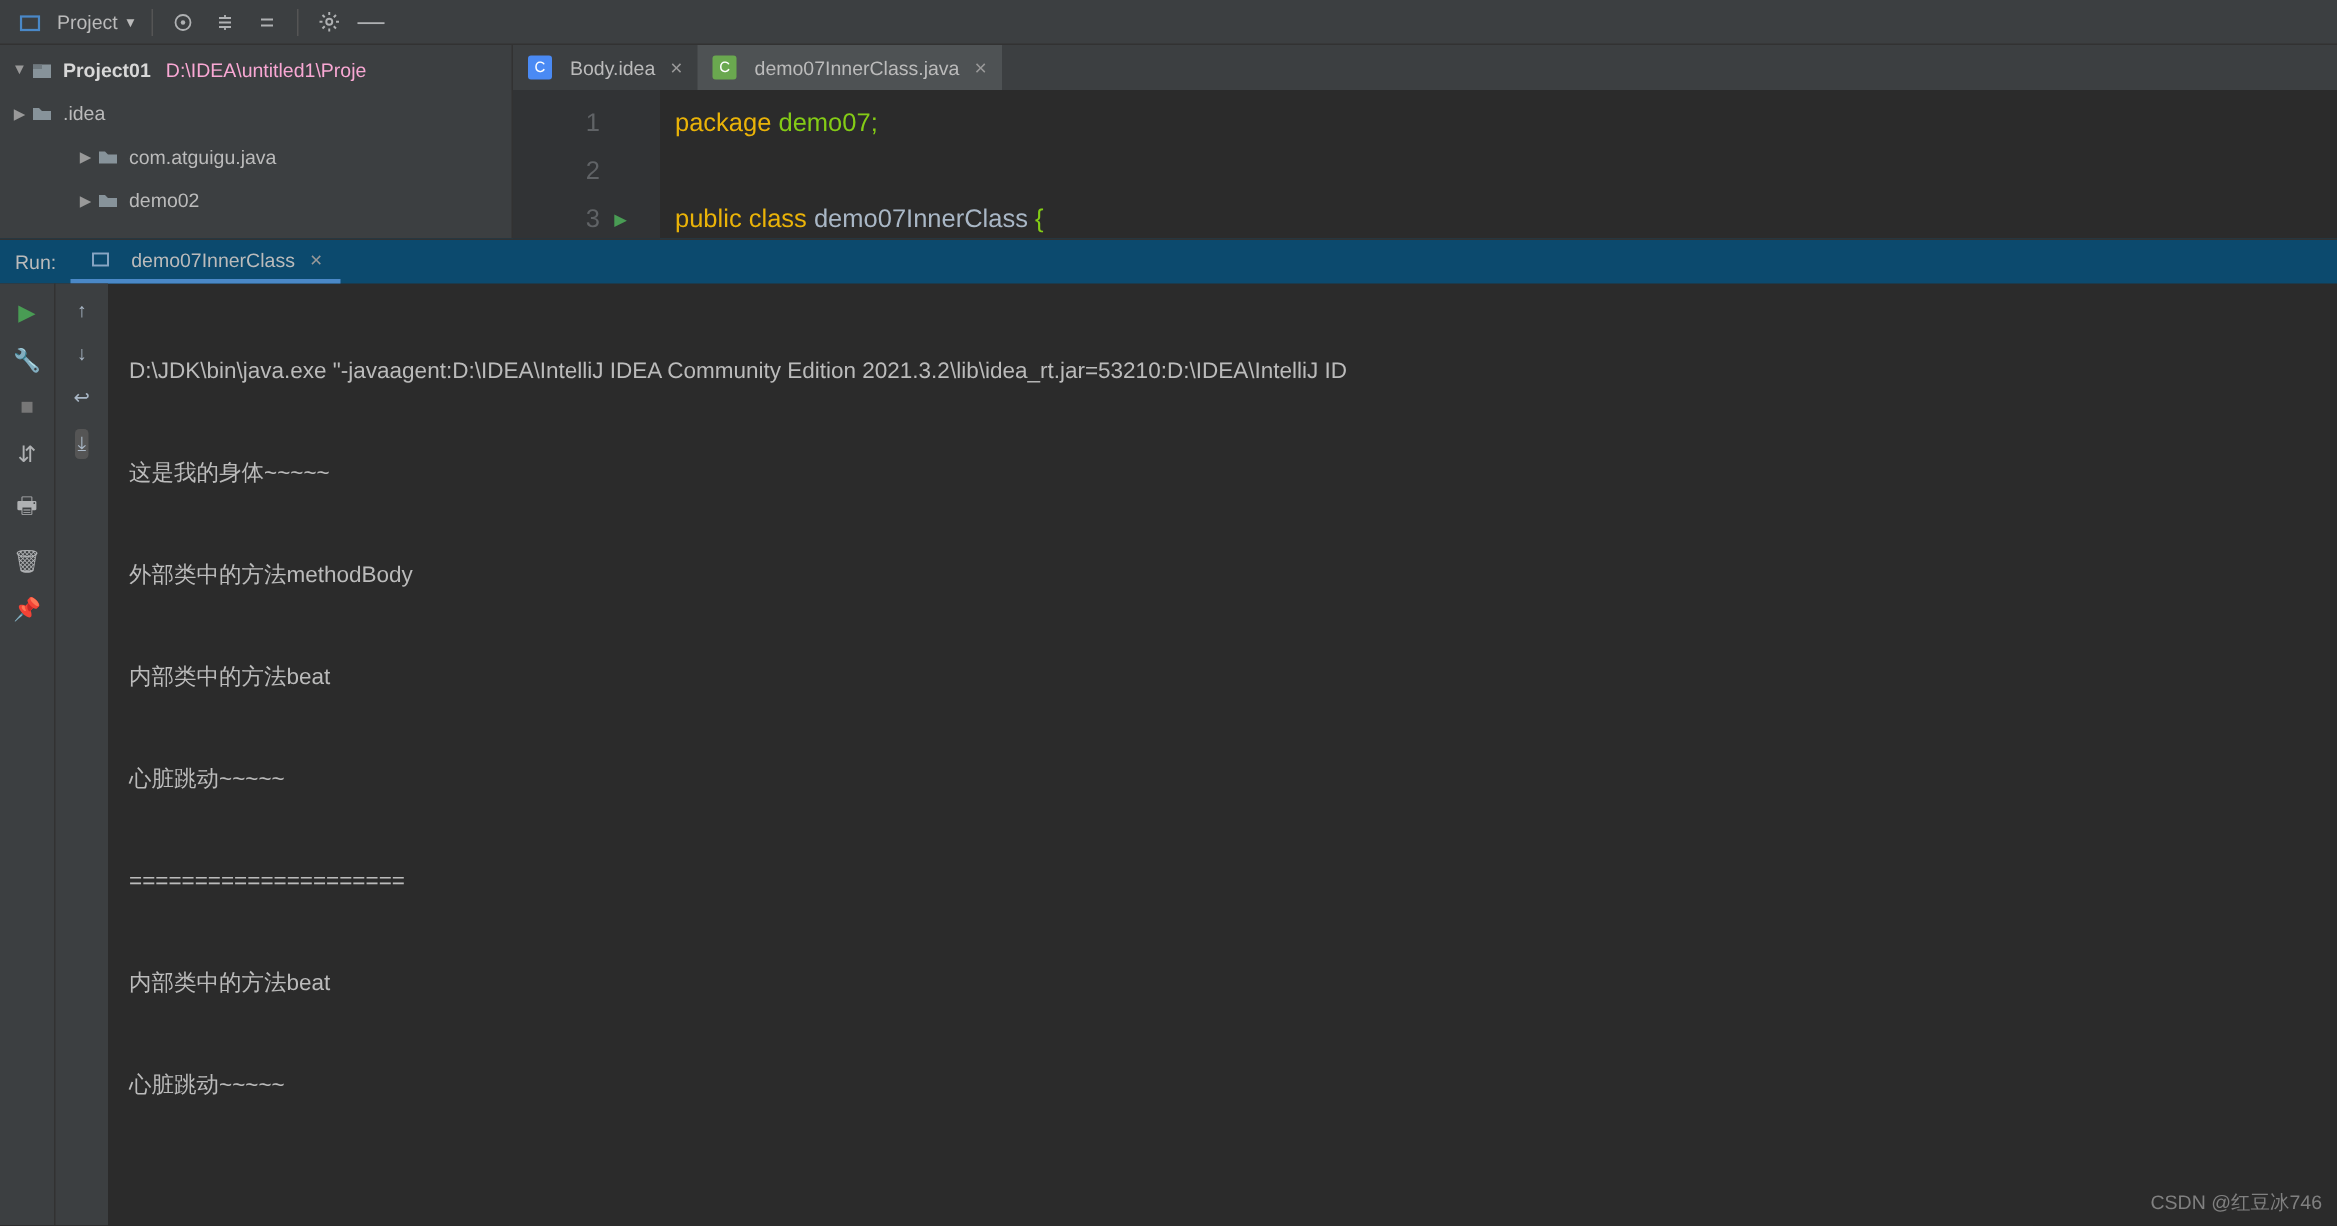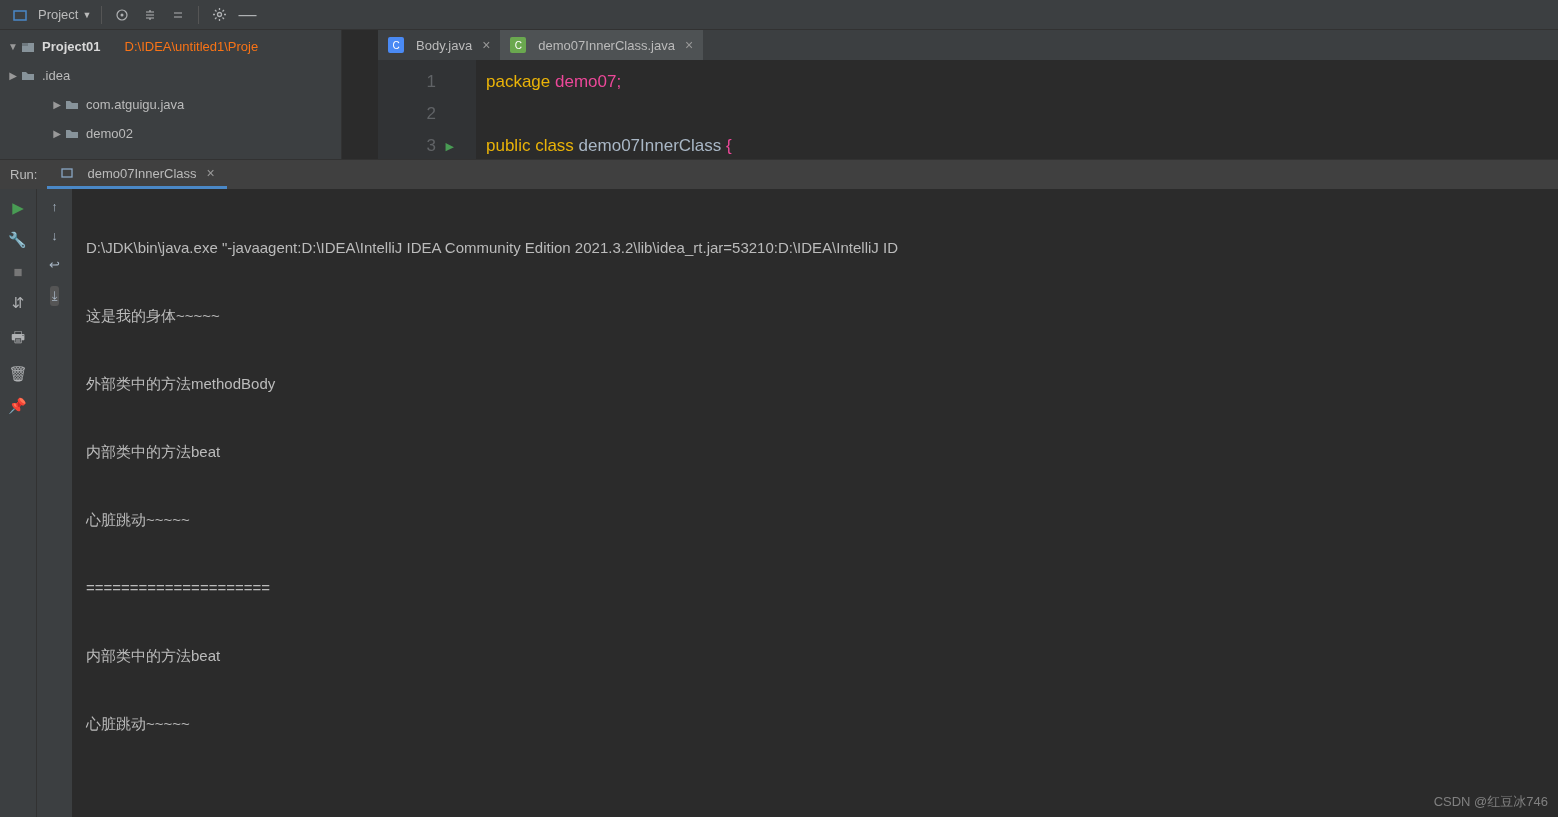--- a/index.html
+++ b/index.html
@@ -1,51 +1,51 @@
 <!DOCTYPE html>
 <html><head>
 <meta charset="utf-8">
 <style>
 * { margin: 0; padding: 0; box-sizing: border-box; font-family: -apple-system, "Segoe UI", sans-serif; }
 body { background: #2b2b2b; color: #a9b7c6; font-size: 13px; width: 1558px; height: 817px; overflow: hidden; display: flex; flex-direction: column; }
 .toolbar { height: 30px; background: #3c3f41; display: flex; align-items: center; padding: 0 6px; border-bottom: 1px solid #323232; }
 .tb-icon { width: 24px; height: 24px; display: flex; align-items: center; justify-content: center; color: #afb1b3; cursor: pointer; margin: 0 2px; }
 .tb-sep { width: 1px; height: 18px; background: #555; margin: 0 6px; }
 .tb-label { color: #bbb; margin: 0 4px; cursor: pointer; display: flex; align-items: center; gap: 4px; }
-.main-area { display: flex; flex: 1; min-height: 0; gap: 36px; }
+.main-area { display: flex; flex: 1; min-height: 0; }
 .sidebar { width: 342px; background: #3c3f41; overflow: hidden; display: flex; flex-direction: column; border-right: 1px solid #323232; }
 .tree { flex: 1; overflow: auto; padding-top: 2px; }
 .tree-row { height: 29px; display: flex; align-items: center; white-space: nowrap; cursor: pointer; padding-left: 6px; }
 .arrow { width: 14px; text-align: center; color: #999; font-size: 10px; display: inline-block; }
 .arrow.open::before { content: "▼"; }
 .arrow.closed::before { content: "▶"; }
 .ficon { width: 16px; height: 16px; margin-right: 6px; display: inline-flex; align-items: center; justify-content: center; border-radius: 2px; font-size: 10px; }
 .folder { color: #87939a; }
 .folder-open { color: #87939a; }
 .class-c { background: #4a8af4; color: #fff; }
 .class-g { background: #6aa84f; color: #fff; }
 .tree-text { color: #bbb; font-weight: normal; }
 .tree-text.bold { font-weight: bold; color: #d8d8d8; }
-.tree-path { color: #f97316; margin-left: 24px; }
+.tree-path { color: #f9a8d4; margin-left: 10px; }
 .editor-area { flex: 1; display: flex; flex-direction: column; background: #2b2b2b; }
 .tabs { height: 30px; background: #3c3f41; display: flex; align-items: stretch; }
 .tab { display: flex; align-items: center; padding: 0 10px; gap: 6px; cursor: pointer; color: #bbb; font-size: 13px; }
 .tab.active { background: #4e5254; }
 .tab-close { color: #999; font-size: 14px; margin-left: 4px; }
 .editor { flex: 1; display: flex; font-family: Consolas, "JetBrains Mono", monospace; font-size: 17px; overflow: hidden; position: relative; }
 .gutter { width: 80px; background: #313335; padding-top: 6px; position: relative; }
 .gline { height: 32px; display: flex; align-items: center; justify-content: flex-end; padding-right: 22px; color: #606366; position: relative; }
 .play-mark { position: absolute; right: 4px; color: #499c54; font-size: 11px; }
 .codepane { flex: 1; padding-top: 6px; }
 .cline { height: 32px; display: flex; align-items: center; padding-left: 10px; white-space: pre; }
 .kw { color: #eab308; }
-.id { color: #ec4899; }
+.id { color: #84cc16; }
 .cls { color: #a9b7c6; }
 .bottom { background: #2b2b2b; display: flex; flex-direction: column; flex: 0 0 auto; }
-.run-tab-bar { height: 30px; background: #404040; display: flex; align-items: center; border-top: 1px solid #323232; }
+.run-tab-bar { height: 30px; background: #0c4a6e; display: flex; align-items: center; border-top: 1px solid #323232; }
 .run-label { color: #bbb; padding: 0 10px; }
 .run-tab { display: flex; align-items: center; gap: 6px; padding: 0 12px; height: 100%; border-bottom: 3px solid #4a88c7; color: #bbb; }
 .run-body { display: flex; flex: 1; }
 .run-left { width: 36px; background: #3c3f41; display: flex; flex-direction: column; align-items: center; gap: 14px; padding-top: 10px; }
 .run-left .ic { color: #afb1b3; cursor: pointer; font-size: 15px; }
 .run-left .play { color: #499c54; }
 .run-mid { width: 36px; background: #3c3f41; display: flex; flex-direction: column; align-items: center; gap: 14px; padding-top: 10px; border-left: 1px solid #323232; }
 .console { flex: 1; padding: 8px 14px; font-family: Consolas, monospace; font-size: 15px; color: #bbb; line-height: 34px; white-space: pre; overflow: hidden; }
 .watermark { position: absolute; bottom: 6px; right: 10px; color: #808080; font-size: 13px; margin-top: 28px; }
 svg { display: block; }
@@ -134,21 +134,21 @@
           <span class="tree-text">demo02</span>
         </div>
 
     </div>
   </div>
 
   <div class="editor-area">
     <div class="tabs">
       <div class="tab">
         <span class="ficon class-c">C</span>
-        <span>Body.java</span>
+        <span>Body.idea</span>
         <span class="tab-close">×</span>
       </div>
       <div class="tab active">
         <span class="ficon class-g">C</span>
         <span>demo07InnerClass.java</span>
         <span class="tab-close">×</span>
       </div>
     </div>
     <div class="editor">
       <div class="gutter">

